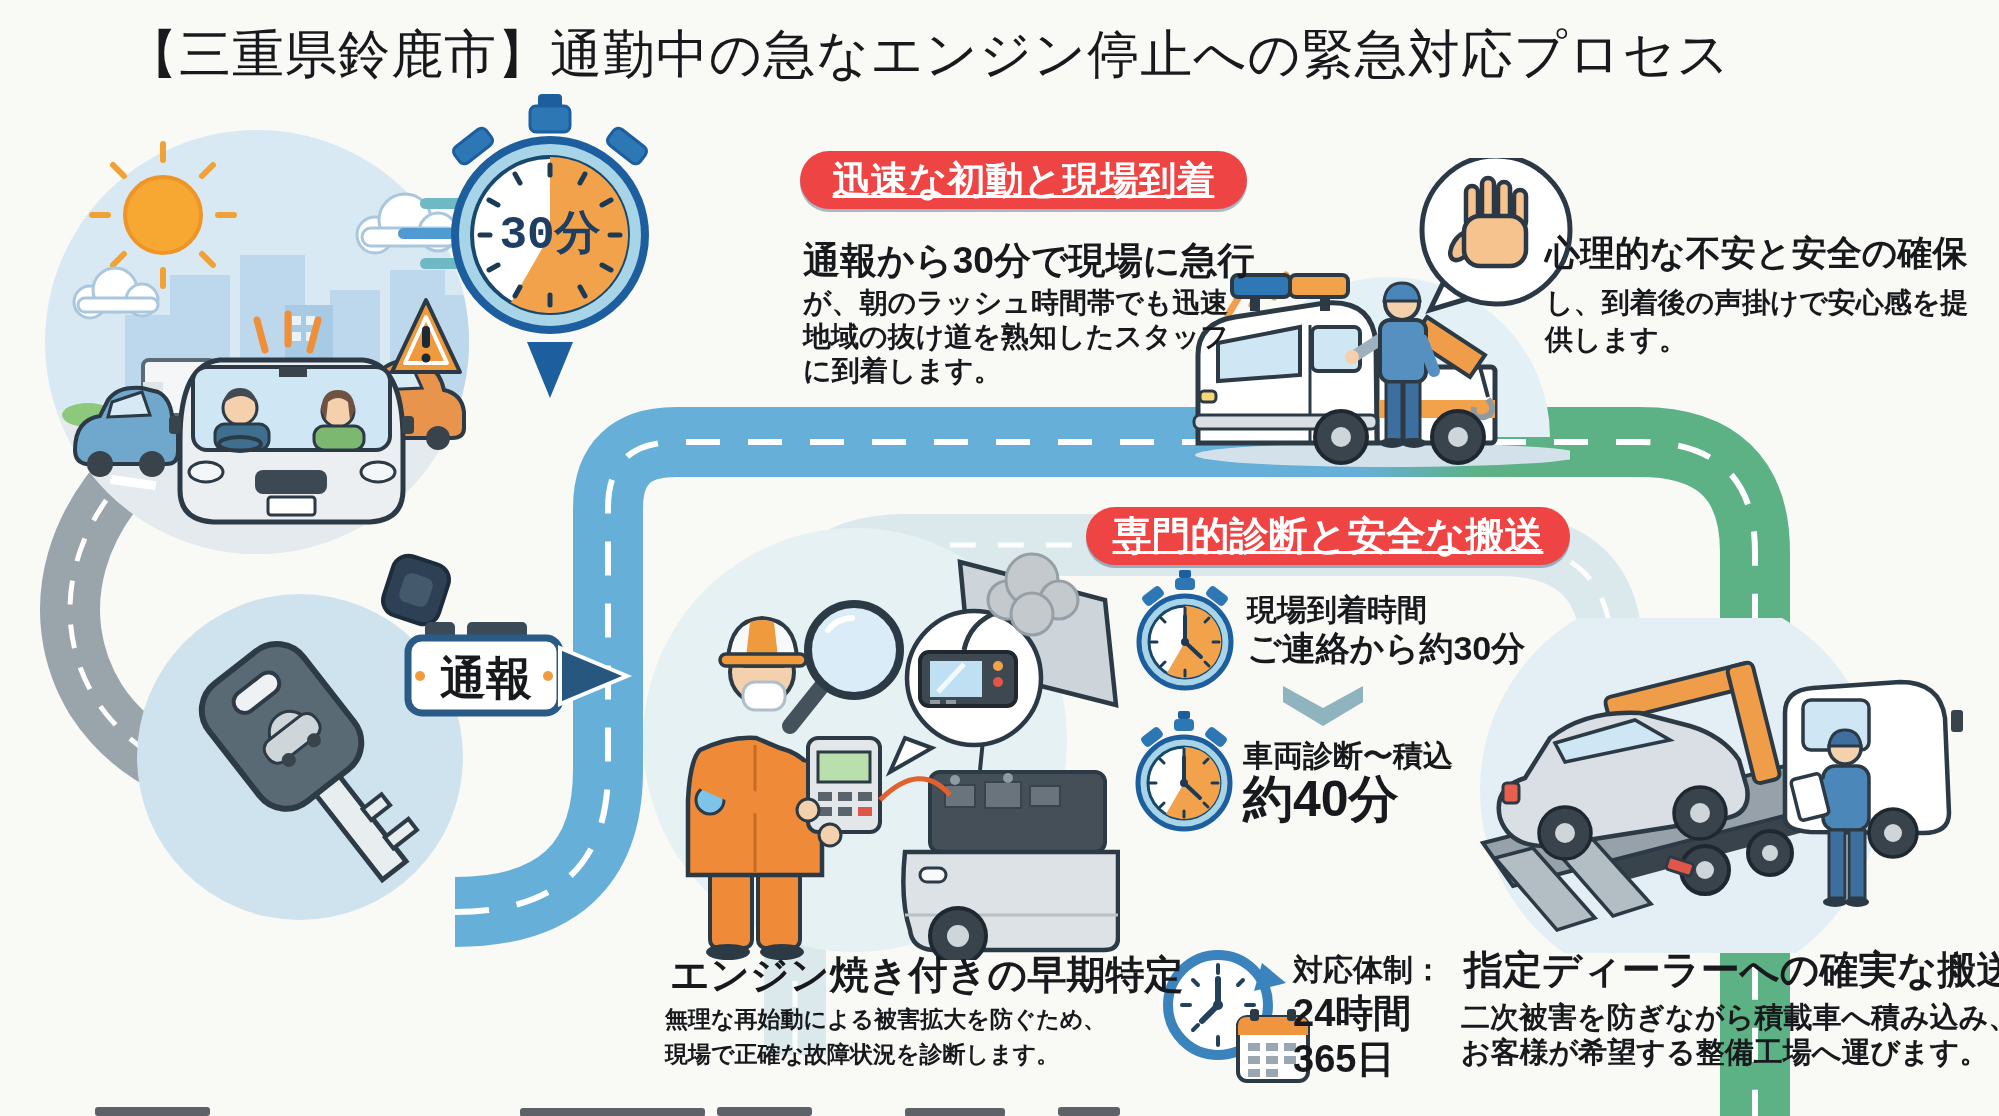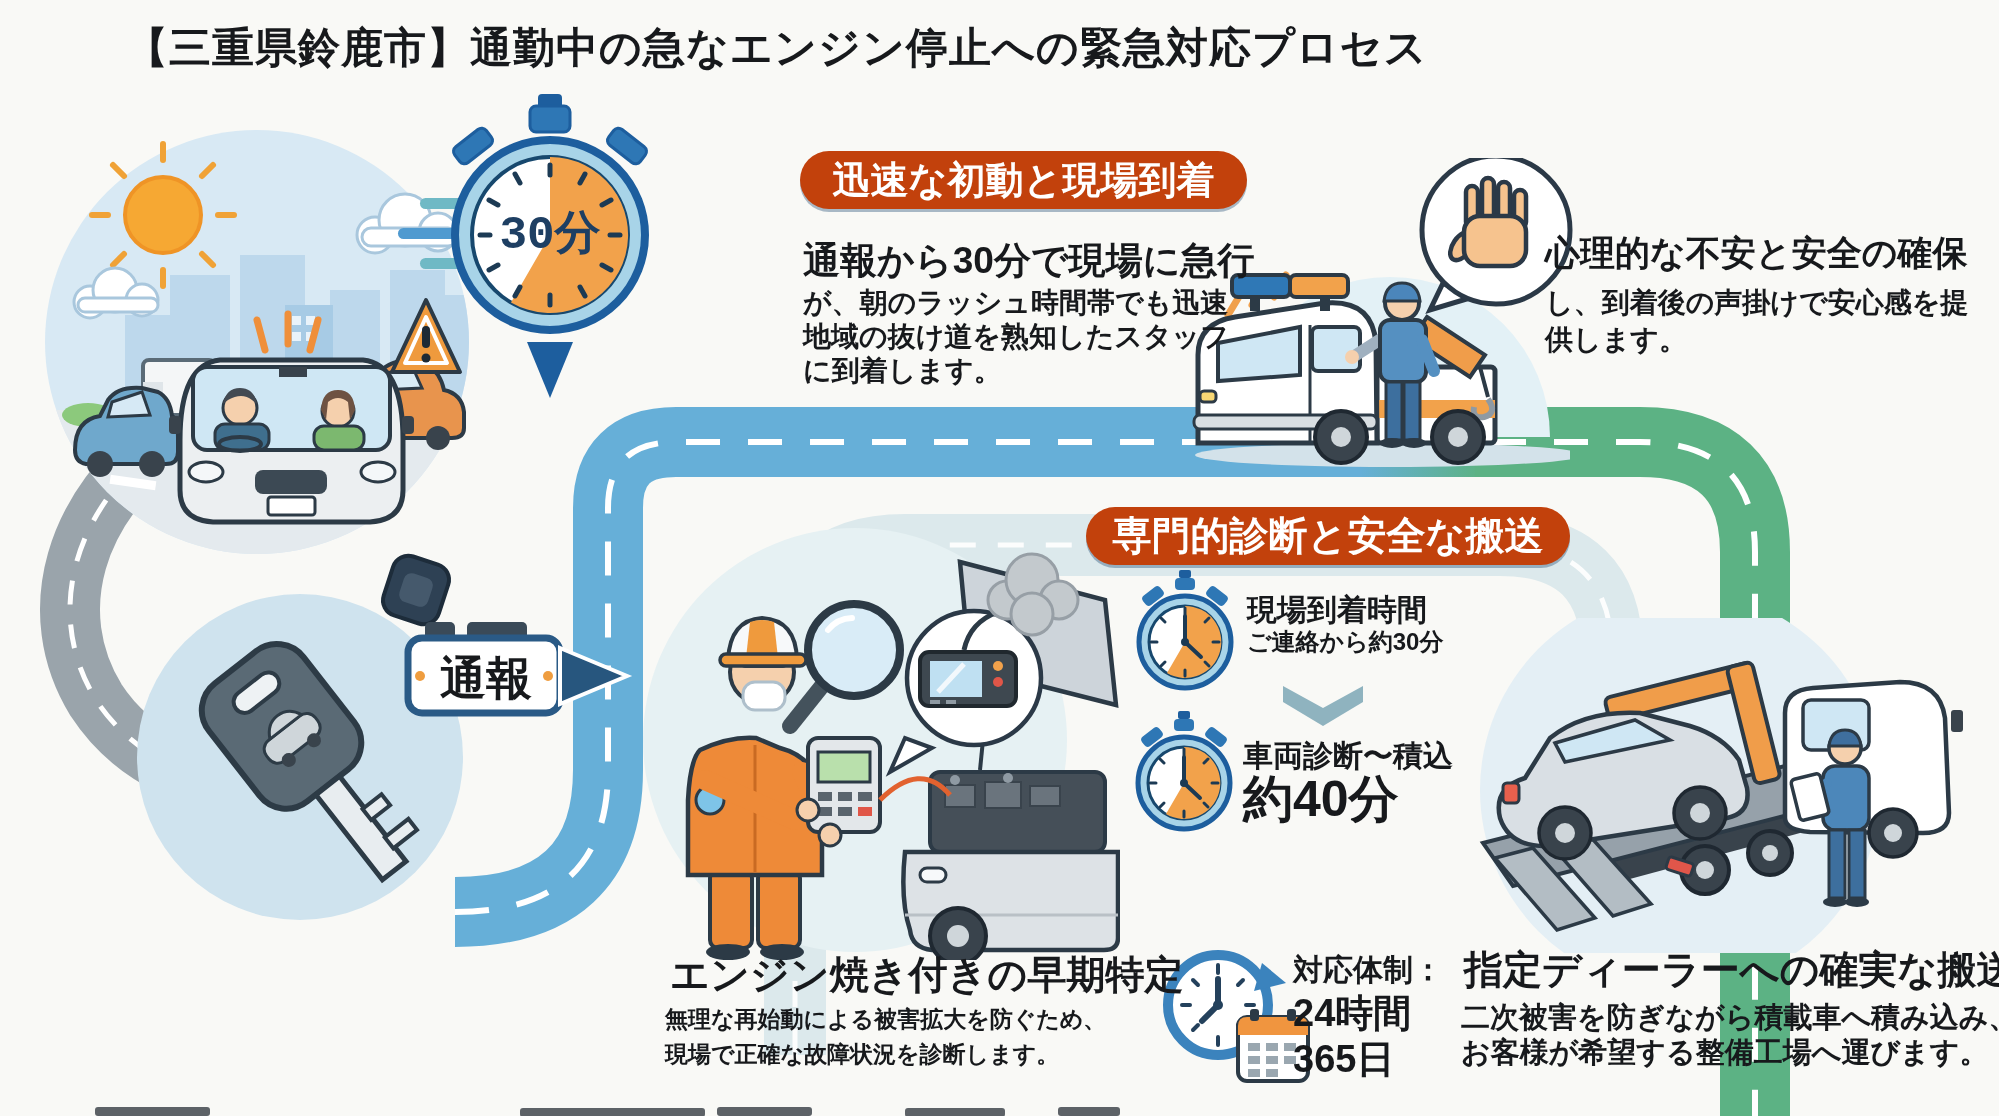--- a/index.html
+++ b/index.html
@@ -1,21 +1,21 @@
 <!DOCTYPE html>
 <html><head>
 <meta charset="utf-8">
 <style>
   html,body{margin:0;padding:0;background:#e9e9e9;}
   .canvas{position:relative;width:1999px;height:1116px;overflow:hidden;background:#f9f9f6;
           font-family:"Liberation Sans",sans-serif;color:#17191c;}
   .abs{position:absolute;}
-  .title{left:126px;top:20px;font-size:42px;font-weight:700;letter-spacing:1px;white-space:nowrap;z-index:6;}
-  .badge{background:#c2410c;color:#fff;display:flex;align-items:center;justify-content:center;
-         border-radius:30px;font-weight:800;z-index:6;box-shadow:0 3px 0 rgba(18,62,106,.35);white-space:nowrap;}
+  .title{left:126px;top:20px;font-size:52px;font-weight:400;letter-spacing:1px;white-space:nowrap;z-index:6;}
+  .badge{background:#ef4444;color:#fff;display:flex;align-items:center;justify-content:center;
+         border-radius:30px;font-weight:800;z-index:6;box-shadow:0 3px 0 rgba(18,62,106,.35);white-space:nowrap;text-decoration:underline;}
   .badge1{left:800px;top:151px;width:447px;height:58px;font-size:38px;}
   .badge2{left:1086px;top:507px;width:484px;height:58px;font-size:39px;}
   .heading{font-weight:800;z-index:6;white-space:nowrap;}
   .body{font-weight:700;z-index:6;}
   .body div{white-space:nowrap;}
   .svglayer{z-index:1;left:0;top:0;}
   .scene{z-index:2;}
   .widget{z-index:4;}
   .label{z-index:7;font-weight:800;text-align:center;white-space:nowrap;}
   .speedline{height:11px;border-radius:6px;z-index:3;}
@@ -476,21 +476,21 @@
   </div>
 
   <div class="abs heading" style="left:1545px;top:230px;font-size:35px;">心理的な不安と安全の確保</div>
   <div class="abs body" style="left:1545px;top:284px;font-size:28px;line-height:37px;">
     <div>し、到着後の声掛けで安心感を提</div>
     <div>供します。</div>
   </div>
 
   <div class="abs badge badge2">専門的診断と安全な搬送</div>
   <div class="abs heading" style="left:1247px;top:590px;font-size:30px;">現場到着時間</div>
-  <div class="abs heading" style="left:1247px;top:626px;font-size:24px;">ご連絡から約30分</div>
+  <div class="abs heading" style="left:1247px;top:626px;font-size:34px;">ご連絡から約30分</div>
   <div class="abs heading" style="left:1243px;top:736px;font-size:30px;">車両診断〜積込</div>
   <div class="abs heading" style="left:1243px;top:766px;font-size:50px;">約40分</div>
 
   <div class="abs heading" style="left:670px;top:948px;font-size:39px;">エンジン焼き付きの早期特定</div>
   <div class="abs body" style="left:665px;top:1002px;font-size:23px;line-height:35px;">
     <div>無理な再始動による被害拡大を防ぐため、</div>
     <div>現場で正確な故障状況を診断します。</div>
   </div>
 
   <div class="abs heading" style="left:1293px;top:950px;font-size:30px;">対応体制：</div>

